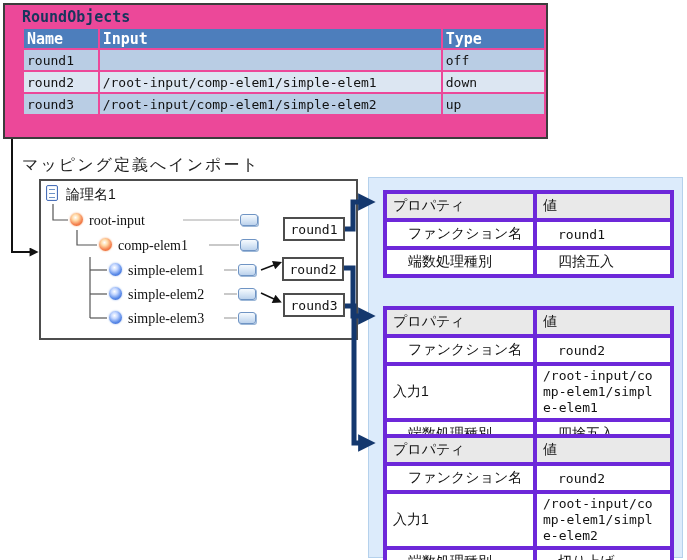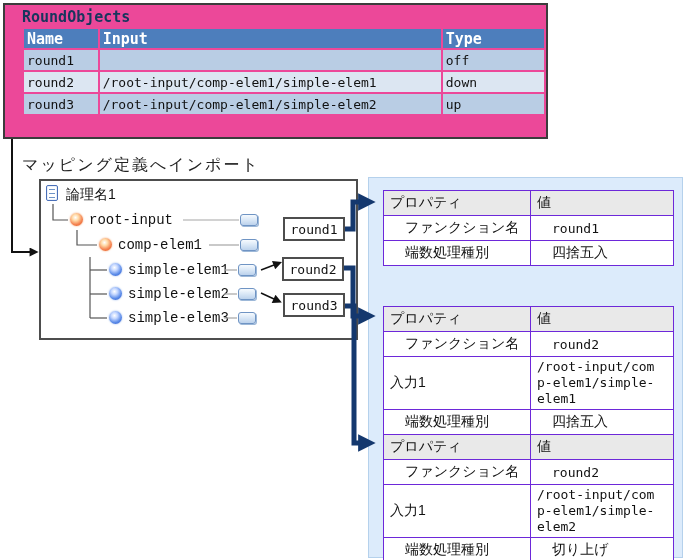--- a/index.html
+++ b/index.html
@@ -1,19 +1,19 @@
 <!DOCTYPE html>
 <html><head>
 <meta charset="utf-8">
 <style>
   html,body{margin:0;padding:0;background:#fff;}
   #stage{position:relative;width:687px;height:560px;background:#fff;overflow:hidden;
          font-family:"Liberation Sans",sans-serif;color:#111;}
   .abs{position:absolute;}
-  .mono{font-family:Liberation Mono, monospace;}
+  .mono{font-family:Liberation Serif, serif;}
   .jp{font-family:"Liberation Sans",sans-serif;}
 
   
   .top-box{left:3px;top:3px;width:541px;height:132px;border:2px solid #3c3c3c;background:#ec4899;}
   .top-title{left:17px;top:3px;font:bold 15px "DejaVu Sans Mono",monospace;color:#17365d;}
   .rtable{left:5px;top:22px;border-collapse:separate;border-spacing:2px;table-layout:fixed;margin-left:12px;}
   .rtable th{background:#4d7ebc;color:#fff;font:bold 15px "DejaVu Sans Mono",monospace;
              text-align:left;height:19px;padding:0 0 0 3px;font-weight:bold;}
   .rtable td{font:13px "DejaVu Sans Mono",monospace;color:#111;height:20px;padding:0 0 0 3px;}
   .rtable tr.dark td{background:#b9cde4;}
@@ -41,21 +41,21 @@
 
   
   .round-box{border:2px solid #4d4d4d;background:#fff;box-sizing:border-box;height:24px;
              display:flex;align-items:center;justify-content:center;
              font:13px "DejaVu Sans Mono",monospace;color:#111;}
 
   
   .panel{left:368px;top:177px;width:315px;height:381px;background:#dcebfb;
          border:1px solid #b5d1ec;box-sizing:border-box;}
   .ptable{border-collapse:collapse;width:291px;table-layout:fixed;background:#fff;}
-  .ptable td{border:1px solid #6d28d9;background:#fff;font-size:14px;color:#111;
+  .ptable td{border:4px solid #6d28d9;background:#fff;font-size:14px;color:#111;
              padding:2px 12px 2px 6px;vertical-align:middle;}
   .ptable tr.hd td{background:#e9e9e9;height:20px;}
   .ptable td.c1{width:134px;padding-right:6px;}
   .ptable tr.nm td{height:20px;padding-left:21px;}
   .ptable td.val-mono{font:13px "DejaVu Sans Mono",monospace;}
   .ptable td.val-path{font:13px "DejaVu Sans Mono",monospace;word-break:break-all;line-height:16px;}
 
   svg.overlay{position:absolute;left:0;top:0;z-index:30;pointer-events:none;}
 </style>
 </head>

